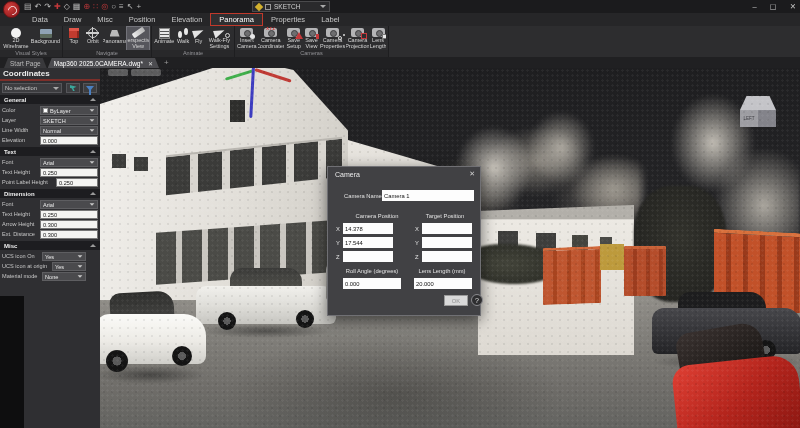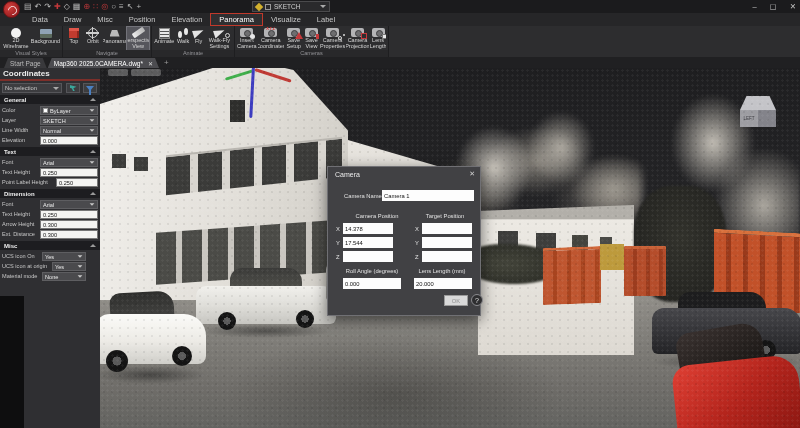--- a/index.html
+++ b/index.html
@@ -246,21 +246,21 @@
   </div>
   <div id="logo"></div>
 
   <div id="menurow">
     <span class="menutab">Data</span>
     <span class="menutab">Draw</span>
     <span class="menutab">Misc</span>
     <span class="menutab">Position</span>
     <span class="menutab">Elevation</span>
     <span class="menutab active">Panorama</span>
-    <span class="menutab">Visualize</span>
+    <span class="menutab">Properties</span>
     <span class="menutab">Label</span>
   </div>
 
   <div id="ribbon">
     <div class="rgroup" style="width:63px">
       <div class="rbtn" style="width:29px">
         <div class="icon-slot">
             <div class="i-circle"></div>
           </div>
         <span>2D Wireframe</span>

